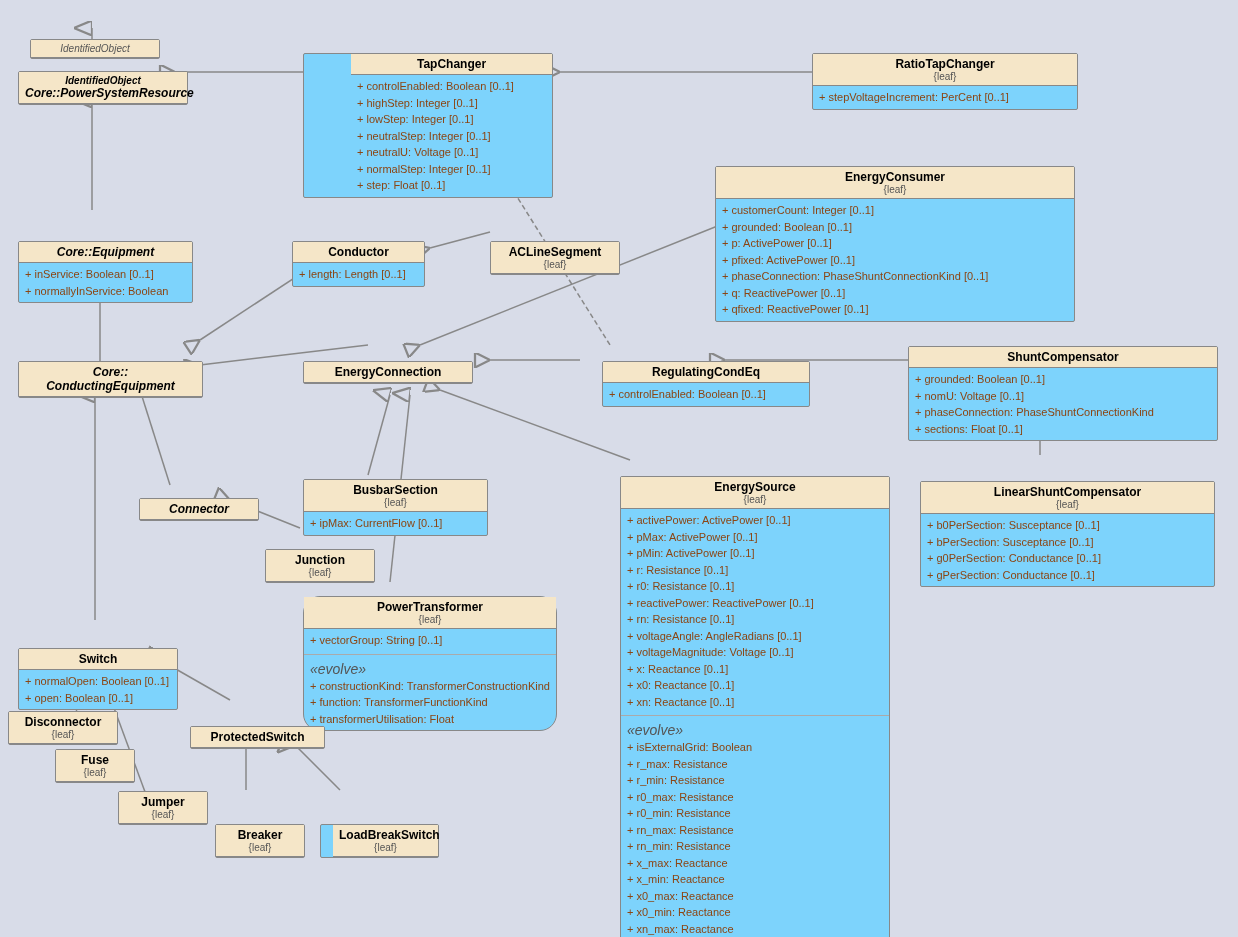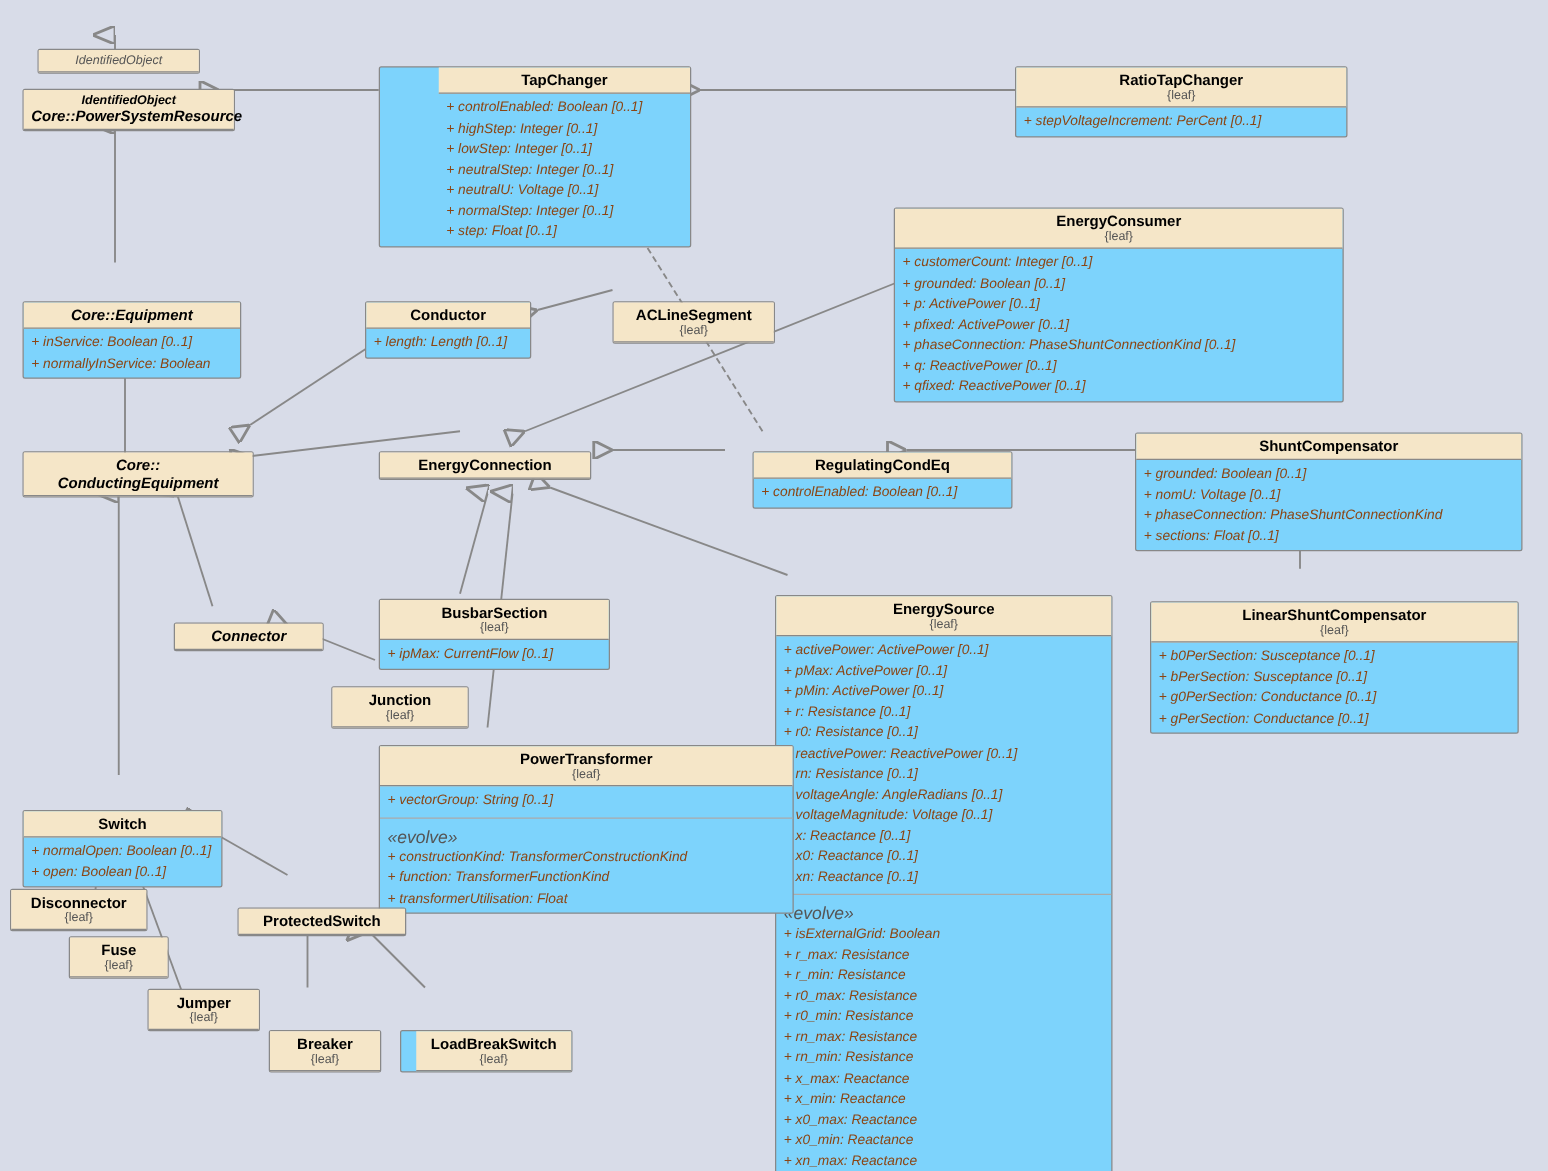--- a/index.html
+++ b/index.html
@@ -47,21 +47,20 @@
       display: block;
     }
     .uml-box .attrs {
       padding: 3px 6px;
     }
     .uml-box .attr-line {
       color: #8b4513;
       white-space: nowrap;
       line-height: 1.5;
       font-size: 11px;
-      font-style: italic;
     }
     .uml-box .attr-line .plus {
       color: #8b4513;
     }
     .uml-box.italic-title .title-bar {
       font-style: italic;
     }
     .uml-box .section-divider {
       border-top: 1px solid #aaa;
       margin: 2px 0;
@@ -337,21 +336,21 @@
     </div>
   </div>
 
   <div class="uml-box" style="left:265px; top:518px; width:110px;">
     <div class="title-bar">
       <span>Junction</span>
       <span class="leaf-tag">{leaf}</span>
     </div>
   </div>
 
-  <div class="uml-box" style="left:303px; top:565px; width:332px;">
+  <div class="uml-box" style="left:303px; top:565px; width:254px;border-radius:17px;">
     <div class="title-bar">
       <span>PowerTransformer</span>
       <span class="leaf-tag">{leaf}</span>
     </div>
     <div class="attrs">
       <div class="attr-line"><span class="plus">+ </span>vectorGroup: String [0..1]</div>
     </div>
     <div class="section-divider"></div>
     <div class="attrs">
       <div class="evolve-label">«evolve»</div>
@@ -394,20 +393,20 @@
     <div class="title-bar">ProtectedSwitch</div>
   </div>
 
   <div class="uml-box" style="left:215px; top:793px; width:90px;">
     <div class="title-bar">
       <span>Breaker</span>
       <span class="leaf-tag">{leaf}</span>
     </div>
   </div>
 
-  <div class="uml-box" style="left:320px; top:793px; width:138px;padding-left:12px;">
+  <div class="uml-box" style="left:320px; top:793px; width:119px;padding-left:12px;">
     <div class="title-bar">
       <span>LoadBreakSwitch</span>
       <span class="leaf-tag">{leaf}</span>
     </div>
   </div>
 
 </div>
 
 </body></html>

